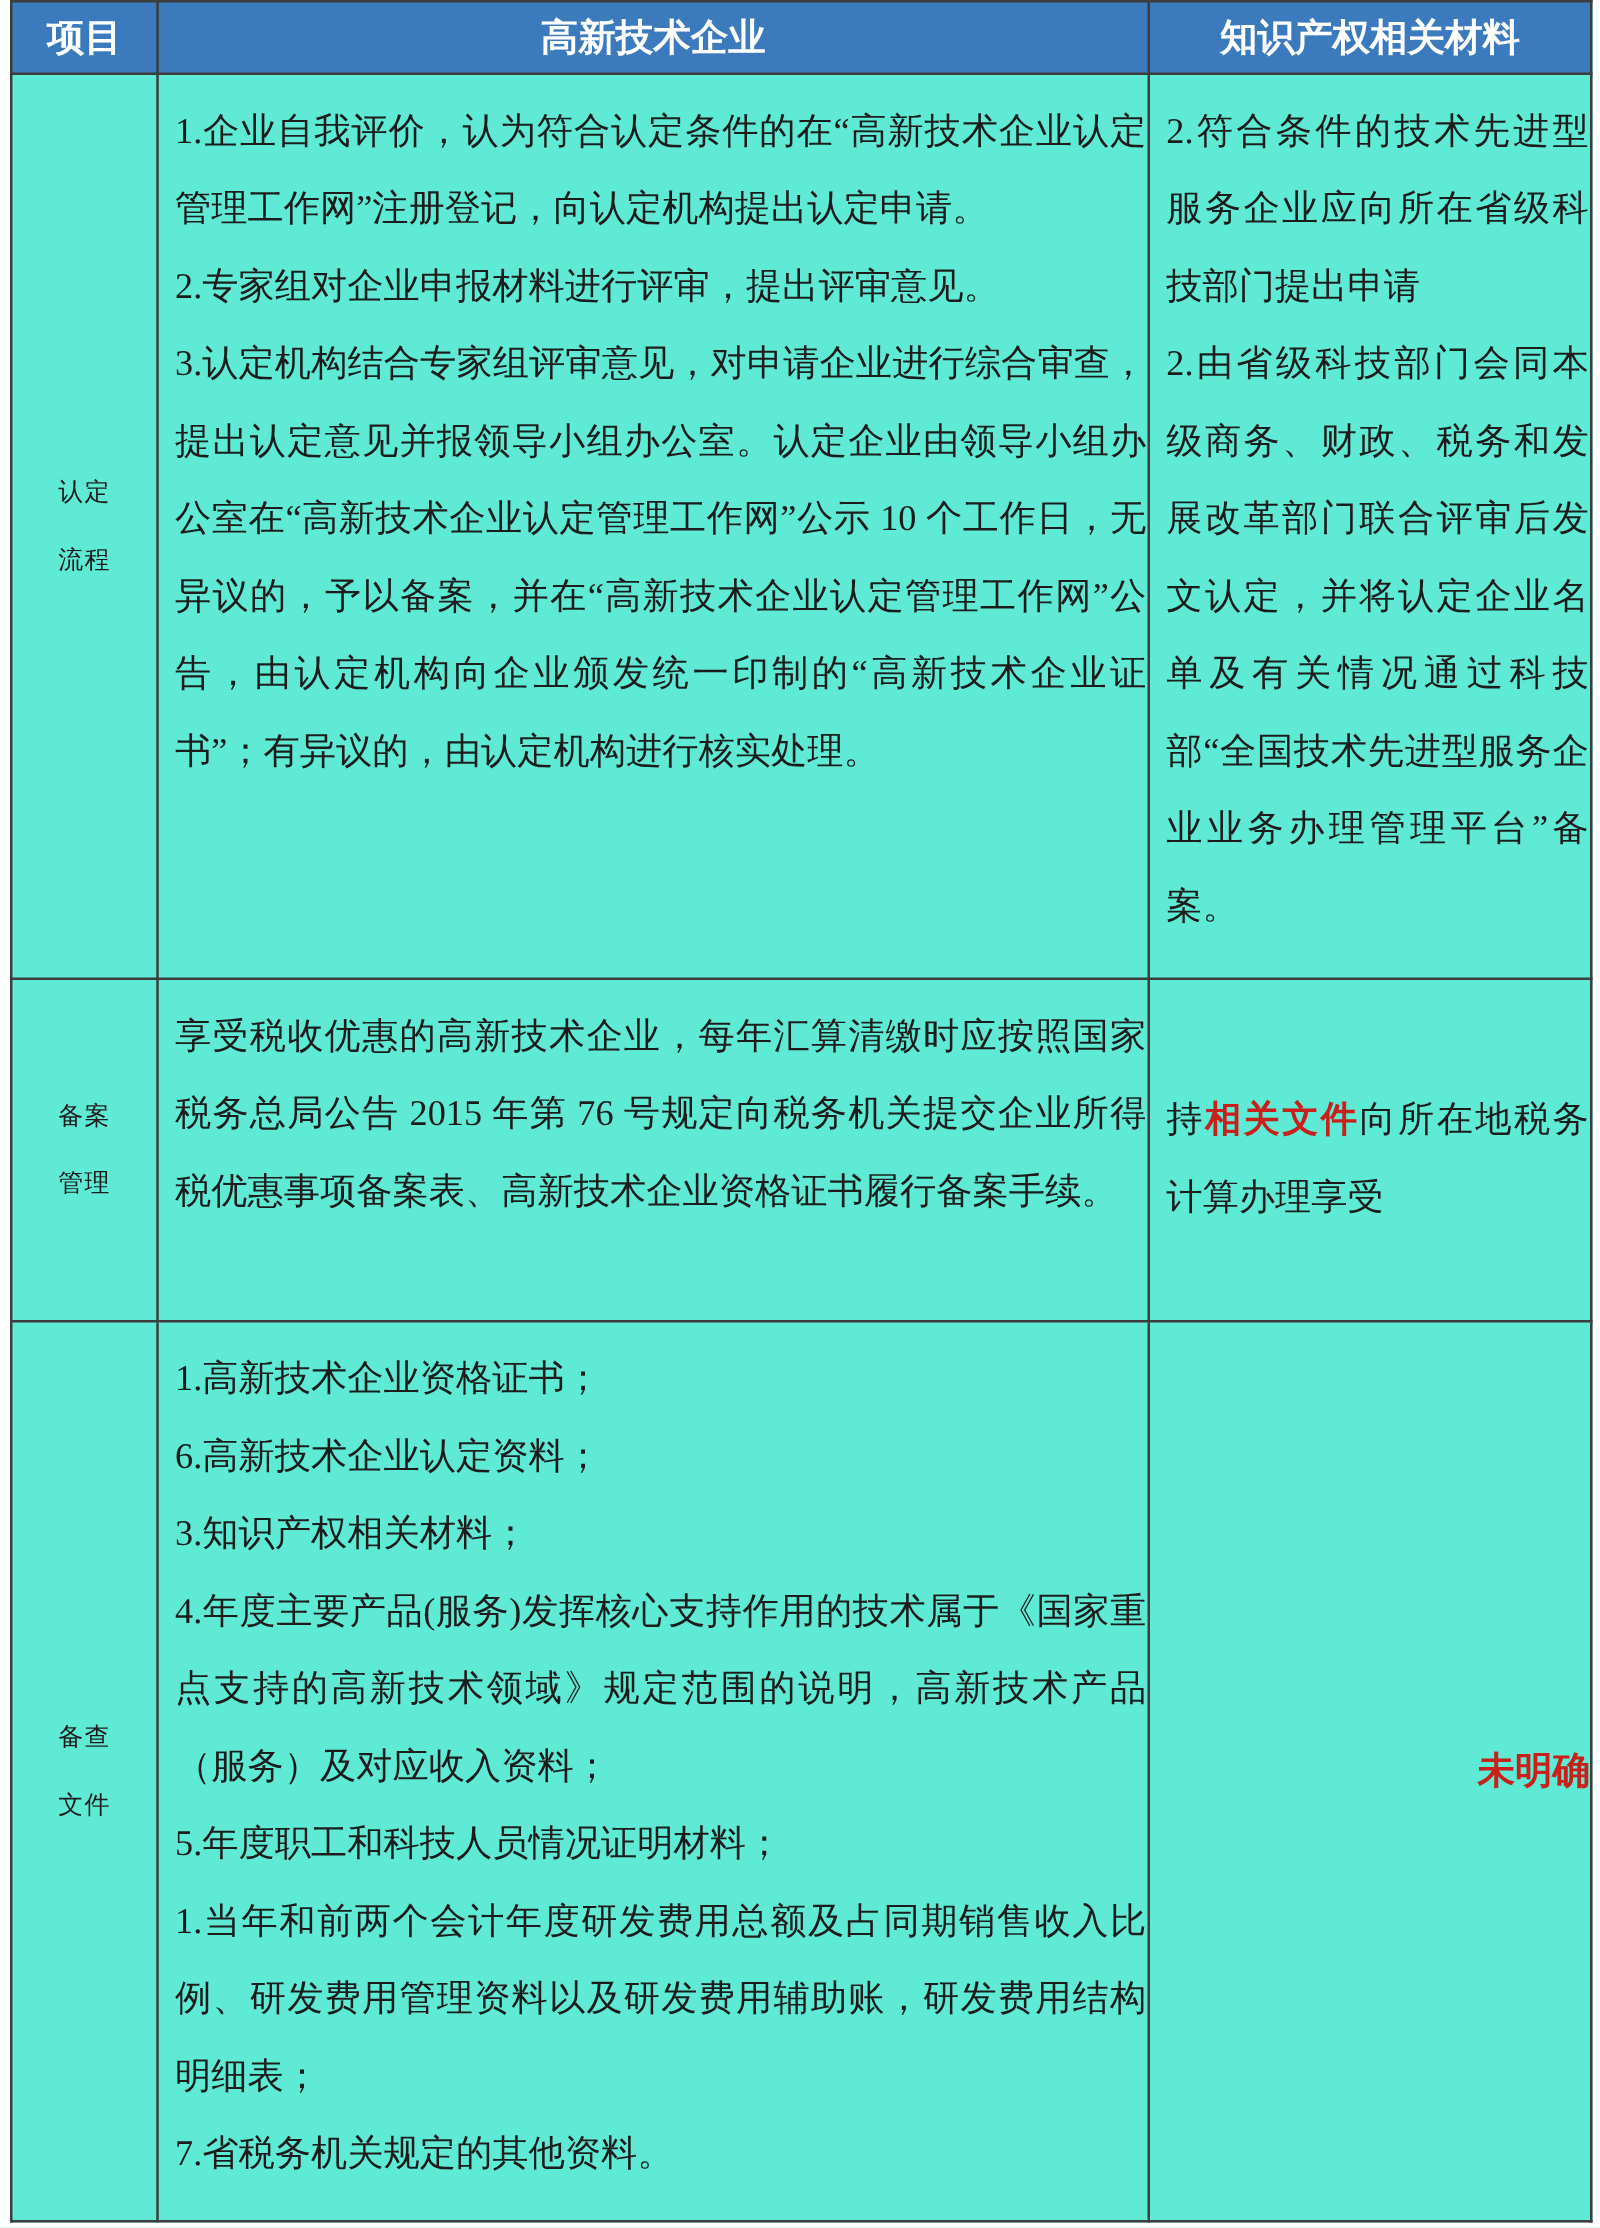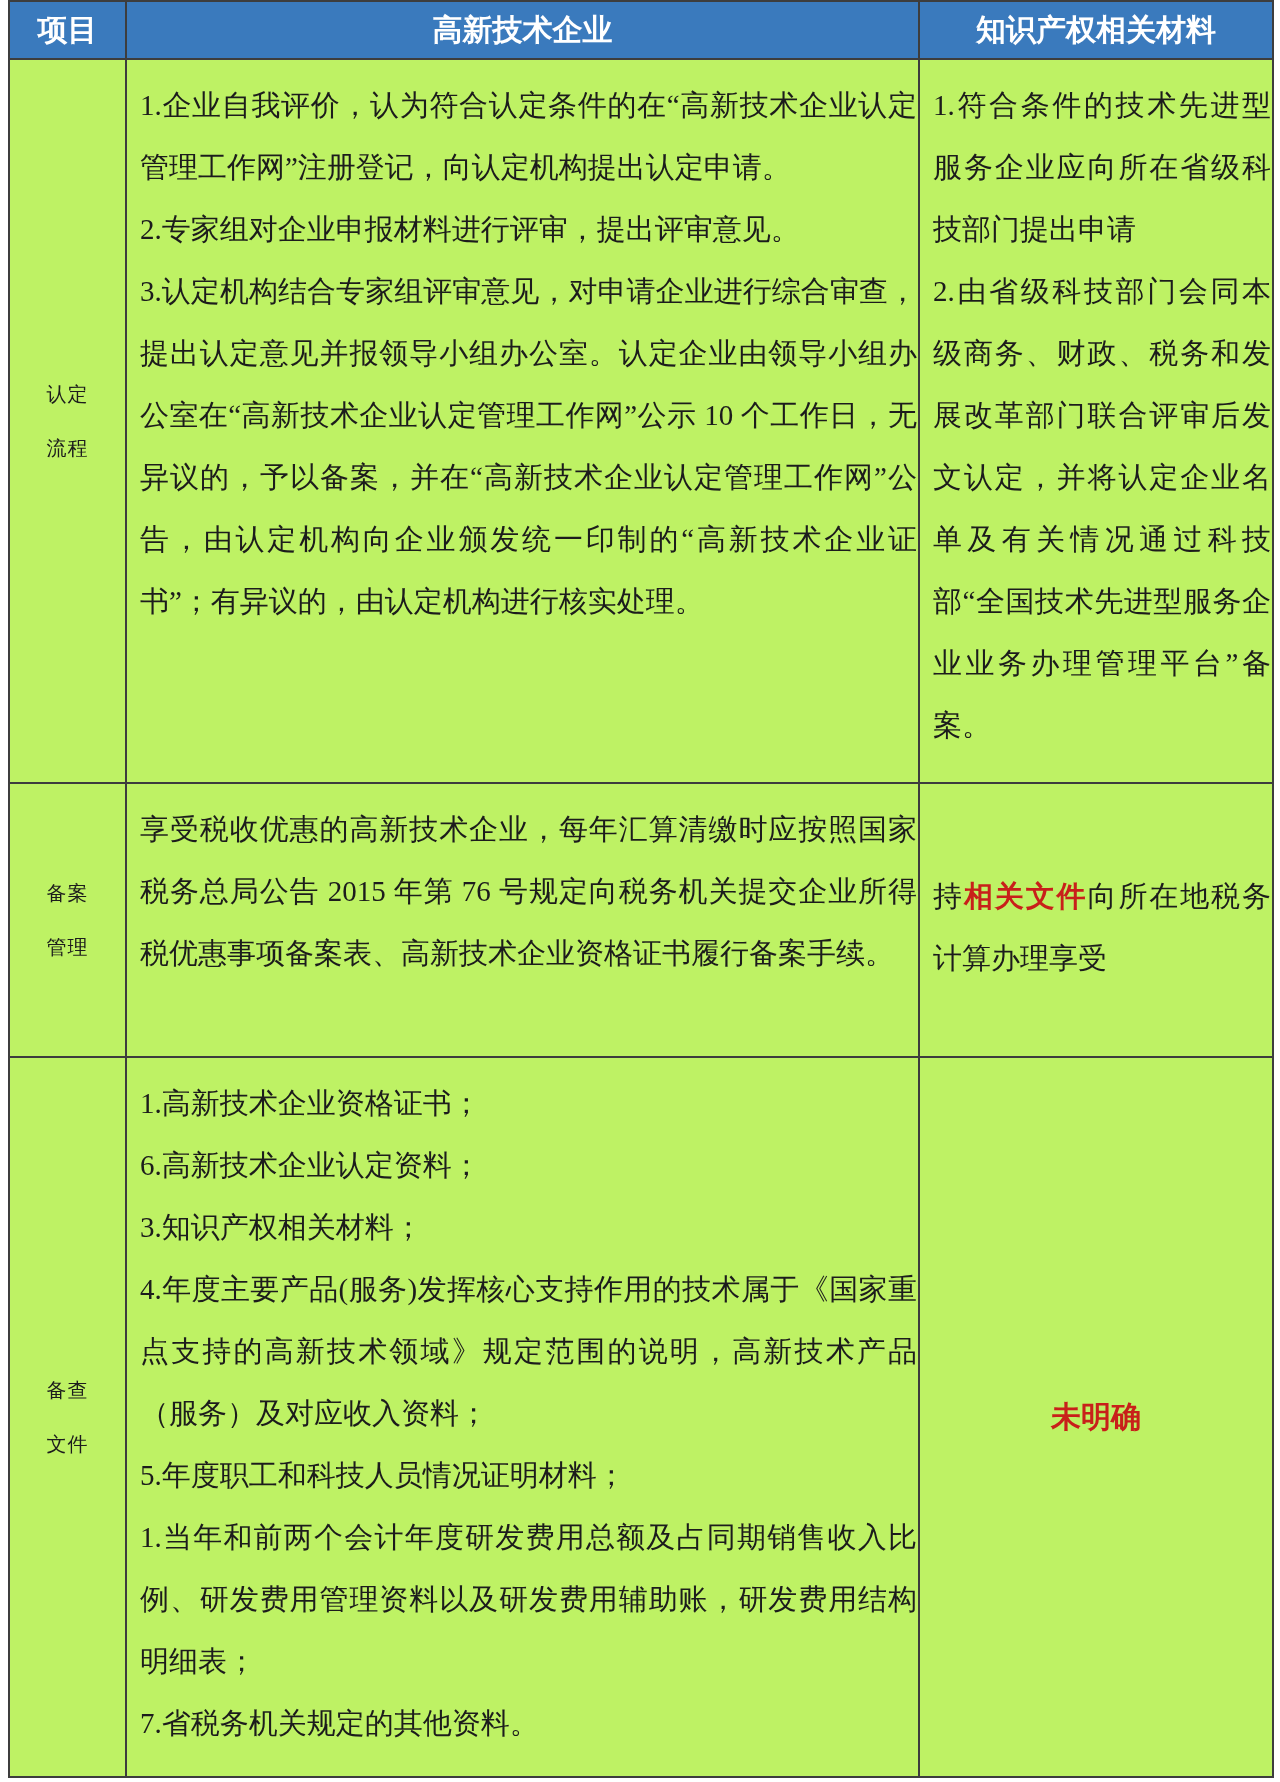--- a/index.html
+++ b/index.html
@@ -13,21 +13,21 @@
     overflow: hidden;
   }
   .doc-table {
     position: absolute;
     left: 8px;
     top: 0;
     width: 1264px;
     height: 1628px;
     border-collapse: collapse;
     table-layout: fixed;
-    background: #bef264;
+    background: #5eead4;
   }
   col.c1 { width: 117px; }
   col.c2 { width: 793px; }
   col.c3 { width: 354px; }
   th, td {
     border: 2px solid #3d3d3d;
     padding: 0;
   }
   thead tr { height: 58px; }
   thead th {
@@ -61,20 +61,21 @@
   .middle-cell { vertical-align: middle; font-family: Liberation Serif, serif; }
   .status-cell {
     vertical-align: middle;
     text-align: center;
     font-size: 30px;
     line-height: 40px;
   }
   .red-bold {
     color: #c8201a;
     font-weight: bold;
+    text-align: right;
   }
 </style>
 </head>
 <body>
 
 <table class="doc-table">
   <colgroup>
       <col class="c1">
       <col class="c2">
       <col class="c3">
@@ -91,21 +92,21 @@
       <td class="label-cell">
         <div>认定</div>
         <div>流程</div>
       </td>
       <td class="content-cell">
         <p>1.企业自我评价，认为符合认定条件的在“高新技术企业认定管理工作网”注册登记，向认定机构提出认定申请。</p>
         <p>2.专家组对企业申报材料进行评审，提出评审意见。</p>
         <p>3.认定机构结合专家组评审意见，对申请企业进行综合审查，提出认定意见并报领导小组办公室。认定企业由领导小组办公室在“高新技术企业认定管理工作网”公示 10 个工作日，无异议的，予以备案，并在“高新技术企业认定管理工作网”公告，由认定机构向企业颁发统一印制的“高新技术企业证书”；有异议的，由认定机构进行核实处理。</p>
       </td>
       <td class="content-cell">
-        <p>1.符合条件的技术先进型服务企业应向所在省级科技部门提出申请</p>
+        <p>2.符合条件的技术先进型服务企业应向所在省级科技部门提出申请</p>
         <p>2.由省级科技部门会同本级商务、财政、税务和发展改革部门联合评审后发文认定，并将认定企业名单及有关情况通过科技部“全国技术先进型服务企业业务办理管理平台”备案。</p>
       </td>
     </tr>
     <tr class="r2">
       <td class="label-cell">
         <div>备案</div>
         <div>管理</div>
       </td>
       <td class="content-cell">
         <p>享受税收优惠的高新技术企业，每年汇算清缴时应按照国家税务总局公告 2015 年第 76 号规定向税务机关提交企业所得税优惠事项备案表、高新技术企业资格证书履行备案手续。</p>

